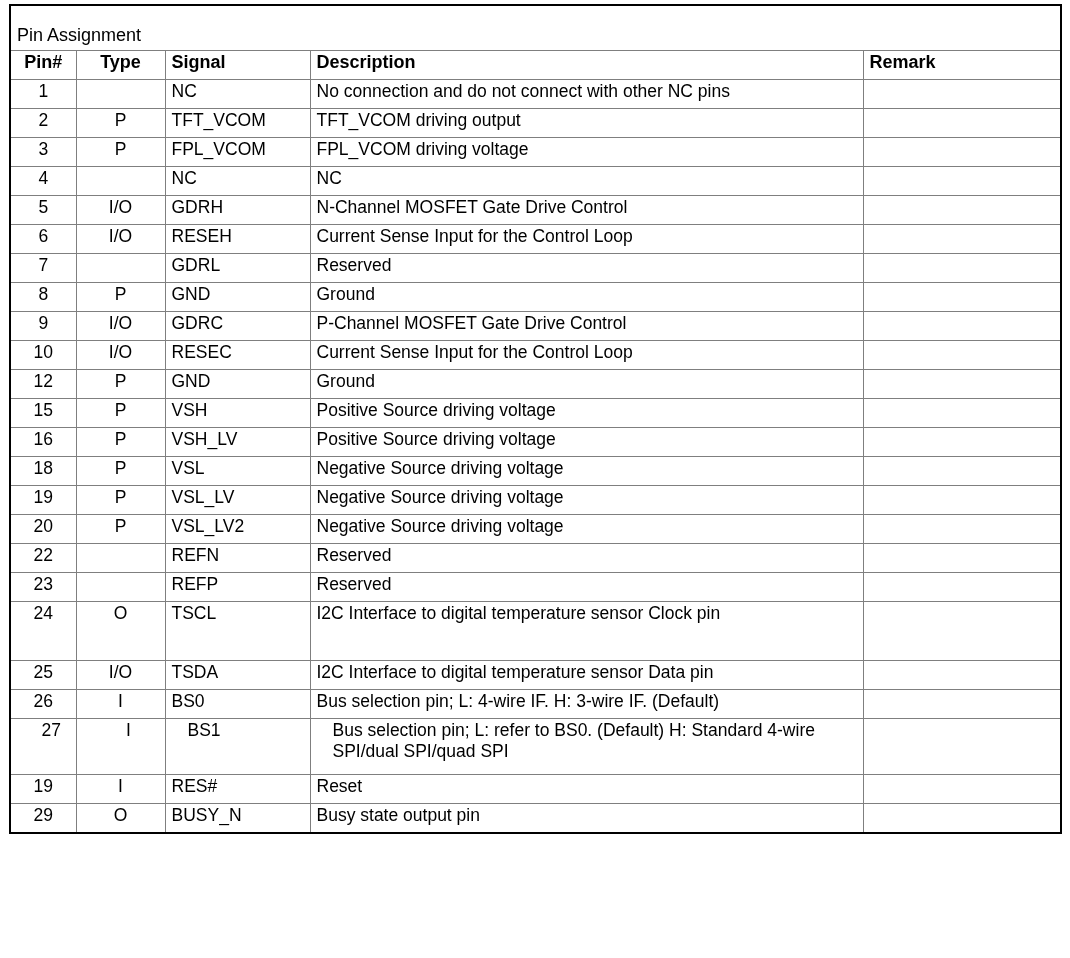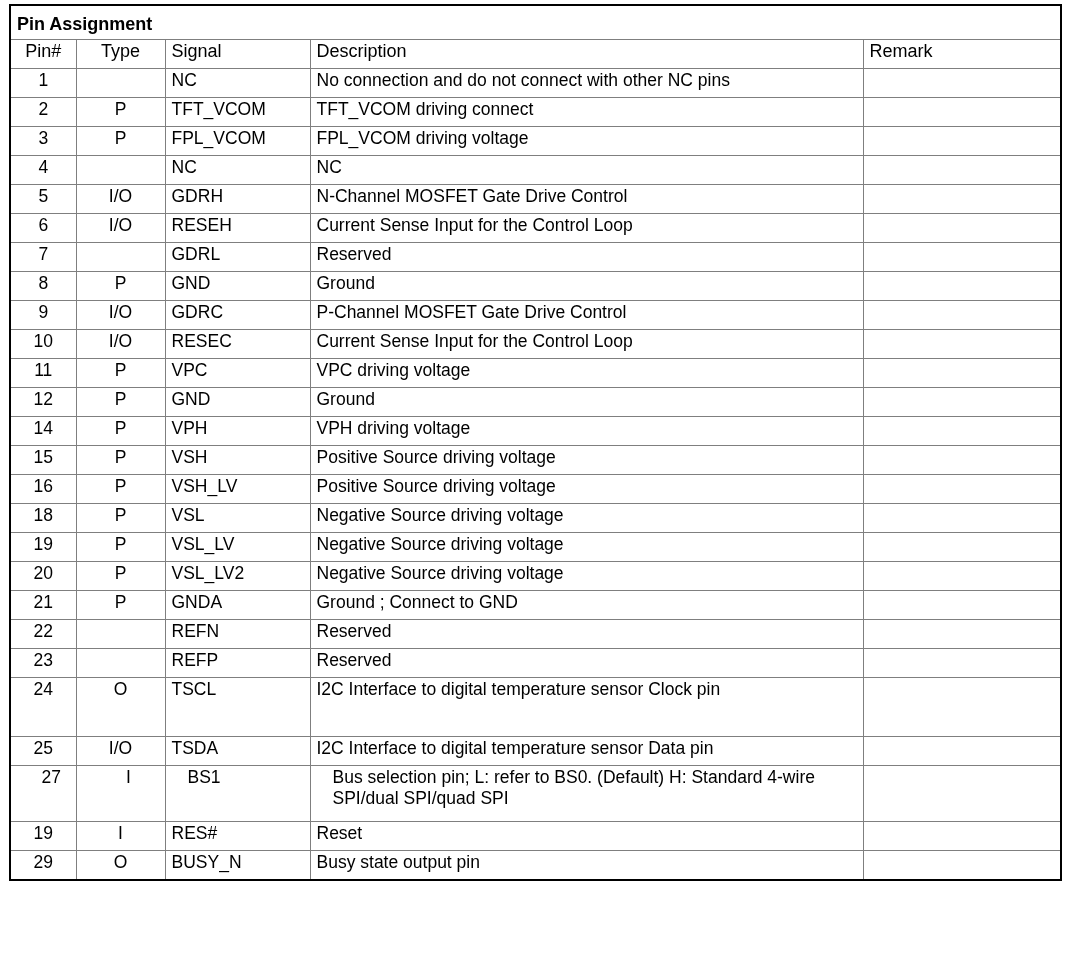--- a/index.html
+++ b/index.html
@@ -40,32 +40,32 @@
   }
 
   
   col.c-pin    { width: 66px; }
   col.c-type   { width: 89px; }
   col.c-signal { width: 145px; }
   col.c-desc   { width: 553px; }
   col.c-remark { width: 198px; }
 
   tr.title-row td {
-    font-weight: bold;
+    font-weight: normal;
     font-size: 18px;
     height: 24px;
-    padding-top: 8px;
+    padding-top: 19px;
     padding-bottom: 1px;
     border-left: 0;
     border-right: 0;
     border-top: 0;
   }
 
   tr.header-row td {
-    font-weight: normal;
+    font-weight: bold;
     font-size: 18px;
     height: 25px;
   }
 
   tr.data-row td {
     height: 25px;
   }
 
   td.col-pin,
   td.col-type {
@@ -120,21 +120,21 @@
           <td class="col-pin">1</td>
           <td class="col-type"></td>
           <td class="col-signal">NC</td>
           <td class="col-desc">No connection and do not connect with other NC pins</td>
           <td class="col-remark"></td>
         </tr>
         <tr class="data-row">
           <td class="col-pin">2</td>
           <td class="col-type">P</td>
           <td class="col-signal">TFT_VCOM</td>
-          <td class="col-desc">TFT_VCOM driving connect</td>
+          <td class="col-desc">TFT_VCOM driving output</td>
           <td class="col-remark"></td>
         </tr>
         <tr class="data-row">
           <td class="col-pin">3</td>
           <td class="col-type">P</td>
           <td class="col-signal">FPL_VCOM</td>
           <td class="col-desc">FPL_VCOM driving voltage</td>
           <td class="col-remark"></td>
         </tr>
         <tr class="data-row">
@@ -180,41 +180,27 @@
           <td class="col-remark"></td>
         </tr>
         <tr class="data-row">
           <td class="col-pin">10</td>
           <td class="col-type">I/O</td>
           <td class="col-signal">RESEC</td>
           <td class="col-desc">Current Sense Input for the Control Loop</td>
           <td class="col-remark"></td>
         </tr>
         <tr class="data-row">
-          <td class="col-pin">11</td>
-          <td class="col-type">P</td>
-          <td class="col-signal">VPC</td>
-          <td class="col-desc">VPC driving voltage</td>
-          <td class="col-remark"></td>
-        </tr>
-        <tr class="data-row">
           <td class="col-pin">12</td>
           <td class="col-type">P</td>
           <td class="col-signal">GND</td>
           <td class="col-desc">Ground</td>
           <td class="col-remark"></td>
         </tr>
         <tr class="data-row">
-          <td class="col-pin">14</td>
-          <td class="col-type">P</td>
-          <td class="col-signal">VPH</td>
-          <td class="col-desc">VPH driving voltage</td>
-          <td class="col-remark"></td>
-        </tr>
-        <tr class="data-row">
           <td class="col-pin">15</td>
           <td class="col-type">P</td>
           <td class="col-signal">VSH</td>
           <td class="col-desc">Positive Source driving voltage</td>
           <td class="col-remark"></td>
         </tr>
         <tr class="data-row">
           <td class="col-pin">16</td>
           <td class="col-type">P</td>
           <td class="col-signal">VSH_LV</td>
@@ -233,27 +219,20 @@
           <td class="col-type">P</td>
           <td class="col-signal">VSL_LV</td>
           <td class="col-desc">Negative Source driving voltage</td>
           <td class="col-remark"></td>
         </tr>
         <tr class="data-row">
           <td class="col-pin">20</td>
           <td class="col-type">P</td>
           <td class="col-signal">VSL_LV2</td>
           <td class="col-desc">Negative Source driving voltage</td>
-          <td class="col-remark"></td>
-        </tr>
-        <tr class="data-row">
-          <td class="col-pin">21</td>
-          <td class="col-type">P</td>
-          <td class="col-signal">GNDA</td>
-          <td class="col-desc">Ground ; Connect to GND</td>
           <td class="col-remark"></td>
         </tr>
         <tr class="data-row">
           <td class="col-pin">22</td>
           <td class="col-type"></td>
           <td class="col-signal">REFN</td>
           <td class="col-desc">Reserved</td>
           <td class="col-remark"></td>
         </tr>
         <tr class="data-row">
@@ -270,20 +249,27 @@
           <td class="col-desc">I2C Interface to digital temperature sensor Clock pin</td>
           <td class="col-remark"></td>
         </tr>
         <tr class="data-row">
           <td class="col-pin">25</td>
           <td class="col-type">I/O</td>
           <td class="col-signal">TSDA</td>
           <td class="col-desc">I2C Interface to digital temperature sensor Data pin</td>
           <td class="col-remark"></td>
         </tr>
+        <tr class="data-row">
+          <td class="col-pin">26</td>
+          <td class="col-type">I</td>
+          <td class="col-signal">BS0</td>
+          <td class="col-desc">Bus selection pin; L: 4-wire IF. H: 3-wire IF. (Default)</td>
+          <td class="col-remark"></td>
+        </tr>
         <tr class="data-row two-line-row">
           <td class="col-pin">27</td>
           <td class="col-type">I</td>
           <td class="col-signal">BS1</td>
           <td class="col-desc">Bus selection pin; L: refer to BS0. (Default) H: Standard 4-wire SPI/dual SPI/quad SPI</td>
           <td class="col-remark"></td>
         </tr>
         <tr class="data-row">
           <td class="col-pin">19</td>
           <td class="col-type">I</td>

